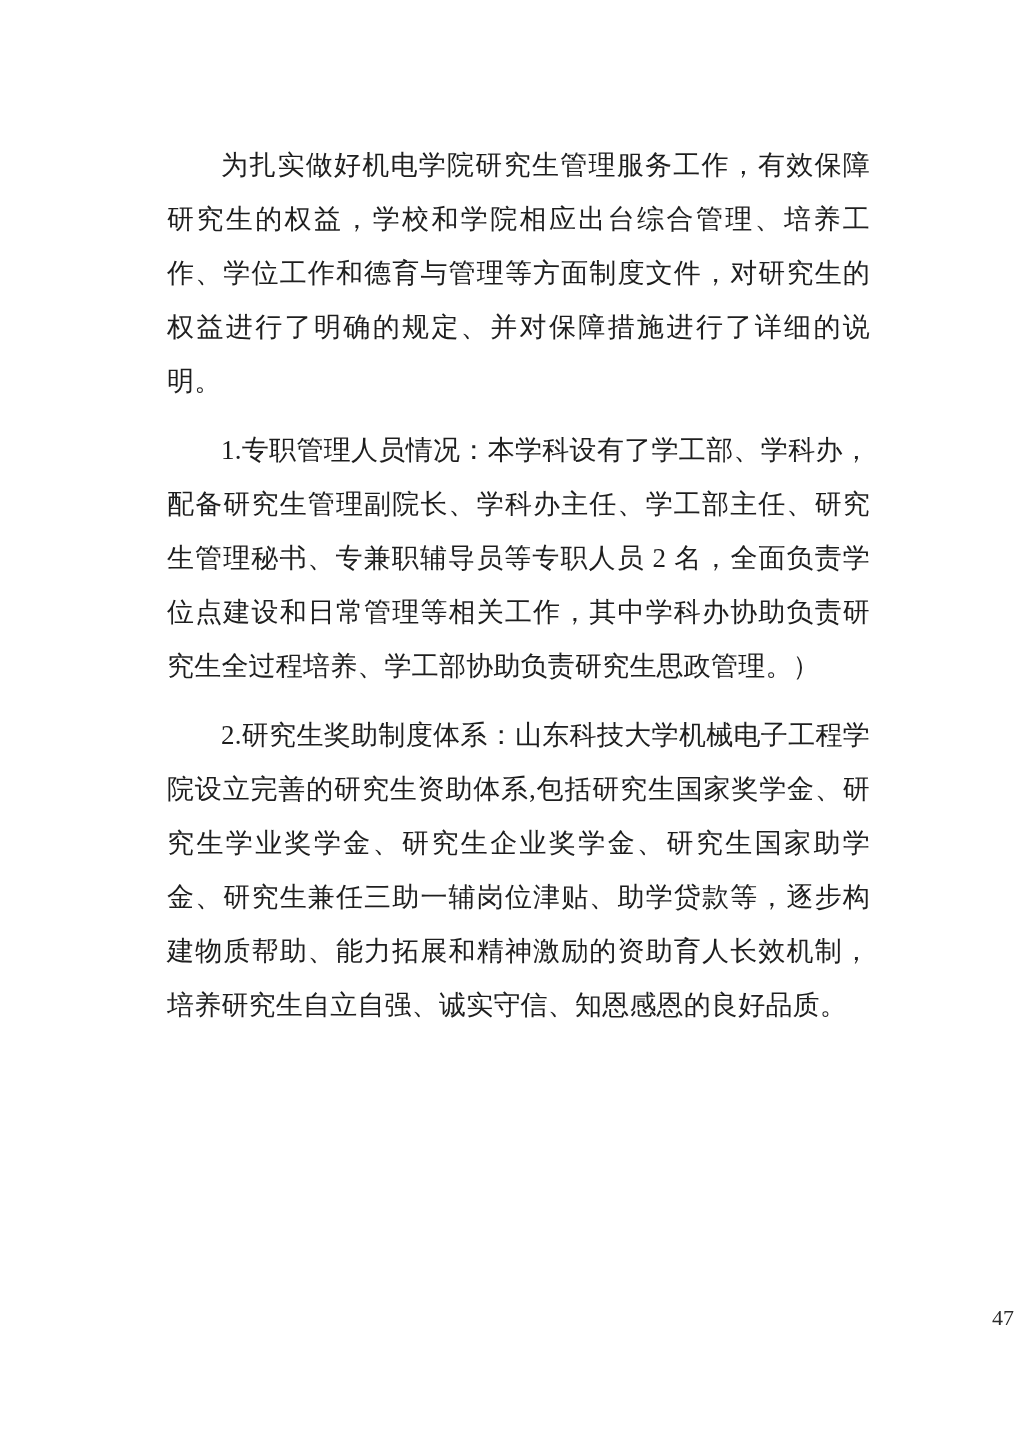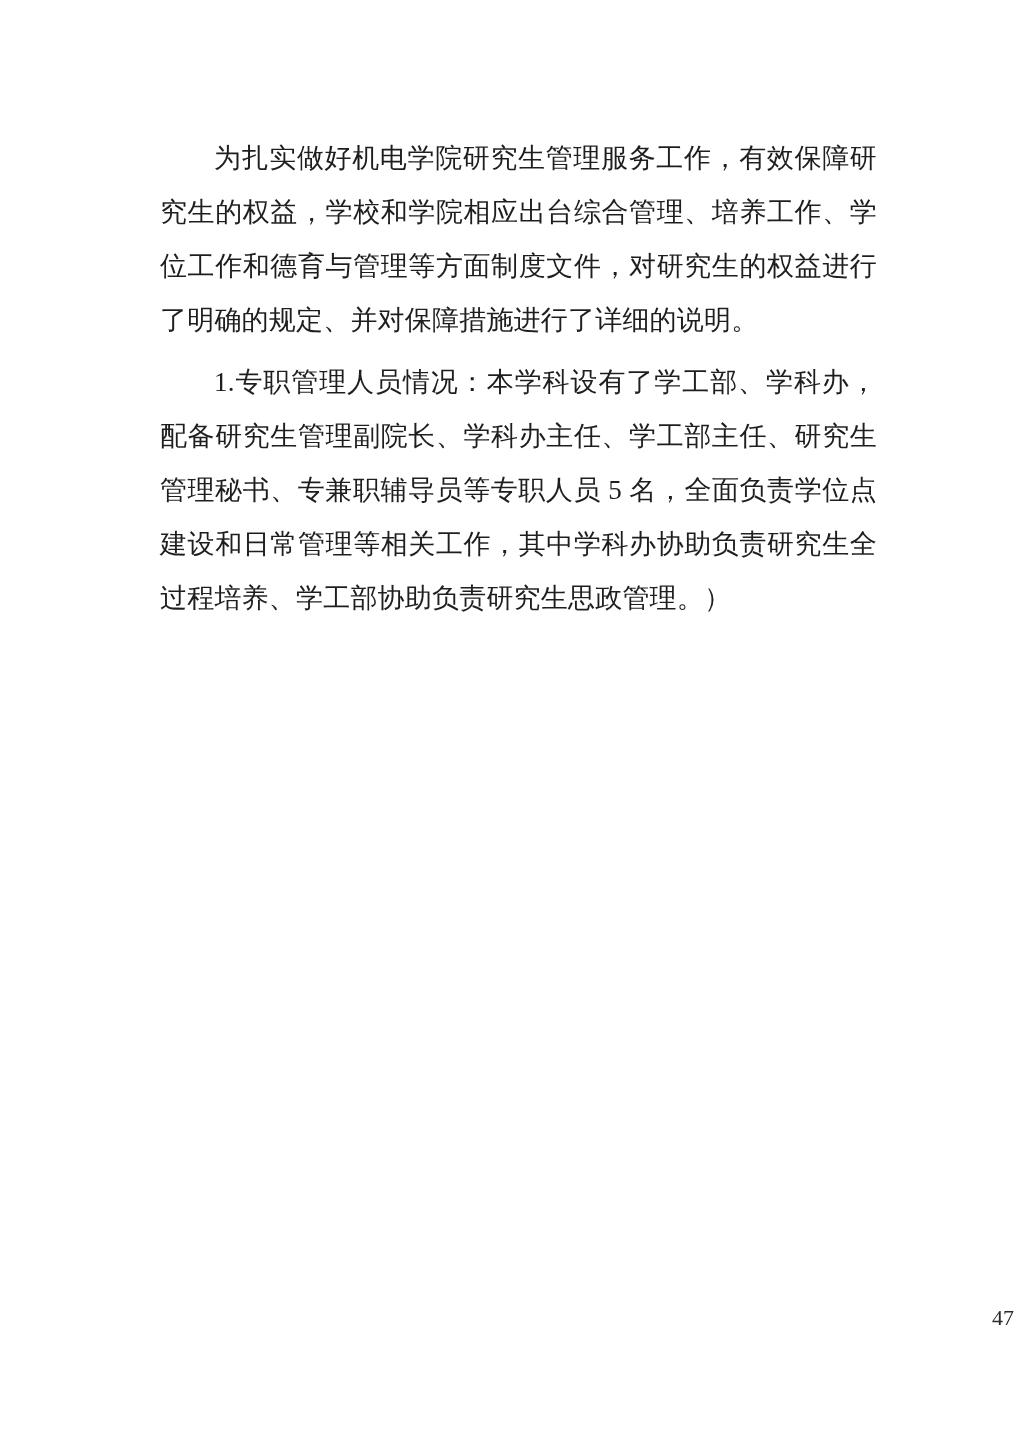--- a/index.html
+++ b/index.html
@@ -16,21 +16,21 @@
     font-family: "Liberation Serif", "DejaVu Serif", serif;
   }
   .content {
     position: absolute;
     left: 152px;
     top: 123px;
     width: 733px;
     color: #1e1e1e;
   }
   .content p {
-    margin: 8px;
+    margin: 15px;
     padding: 0;
     font-size: 27px;
     line-height: 54px;
     text-align: justify;
     text-justify: inter-character;
     text-indent: 2em;
     letter-spacing: 0.2px;
   }
   .content p .lead {
     font-weight: normal;
@@ -48,21 +48,22 @@
 </style>
 </head>
 <body>
 
 <div class="page">
 
   <div class="content">
 
     <p><span class="body-text">为扎实做好机电学院研究生管理服务工作，有效保障研究生的权益，学校和学院相应出台综合管理、培养工作、学位工作和德育与管理等方面制度文件，对研究生的权益进行了明确的规定、并对保障措施进行了详细的说明。</span></p>
 
-    <p><span class="lead">1.专职管理人员情况：</span><span class="body-text">本学科设有了学工部、学科办，配备研究生管理副院长、学科办主任、学工部主任、研究生管理秘书、专兼职辅导员等专职人员 5 名，全面负责学位点建设和日常管理等相关工作，其中学科办协助负责研究生全过程培养、学工部协助负责研究生思政管理。）</span></p>
+    <p><span class="lead">1.专职管理人员情况：</span><span class="body-text">本学科设有了学工部、学科办，配备研究生管理副院长、学科办主任、学工部主任、研究生管理秘书、专兼职辅导员等专职人员 2 名，全面负责学位点建设和日常管理等相关工作，其中学科办协助负责研究生全过程培养、学工部协助负责研究生思政管理。）</span></p>
 
+    <p><span class="lead">2.研究生奖助制度体系：</span><span class="body-text">山东科技大学机械电子工程学院设立完善的研究生资助体系,包括研究生国家奖学金、研究生学业奖学金、研究生企业奖学金、研究生国家助学金、研究生兼任三助一辅岗位津贴、助学贷款等，逐步构建物质帮助、能力拓展和精神激励的资助育人长效机制，培养研究生自立自强、诚实守信、知恩感恩的良好品质。</span></p>
 
 
   </div>
 
   <div class="page-number">47</div>
 
 </div>
 
 </body></html>

